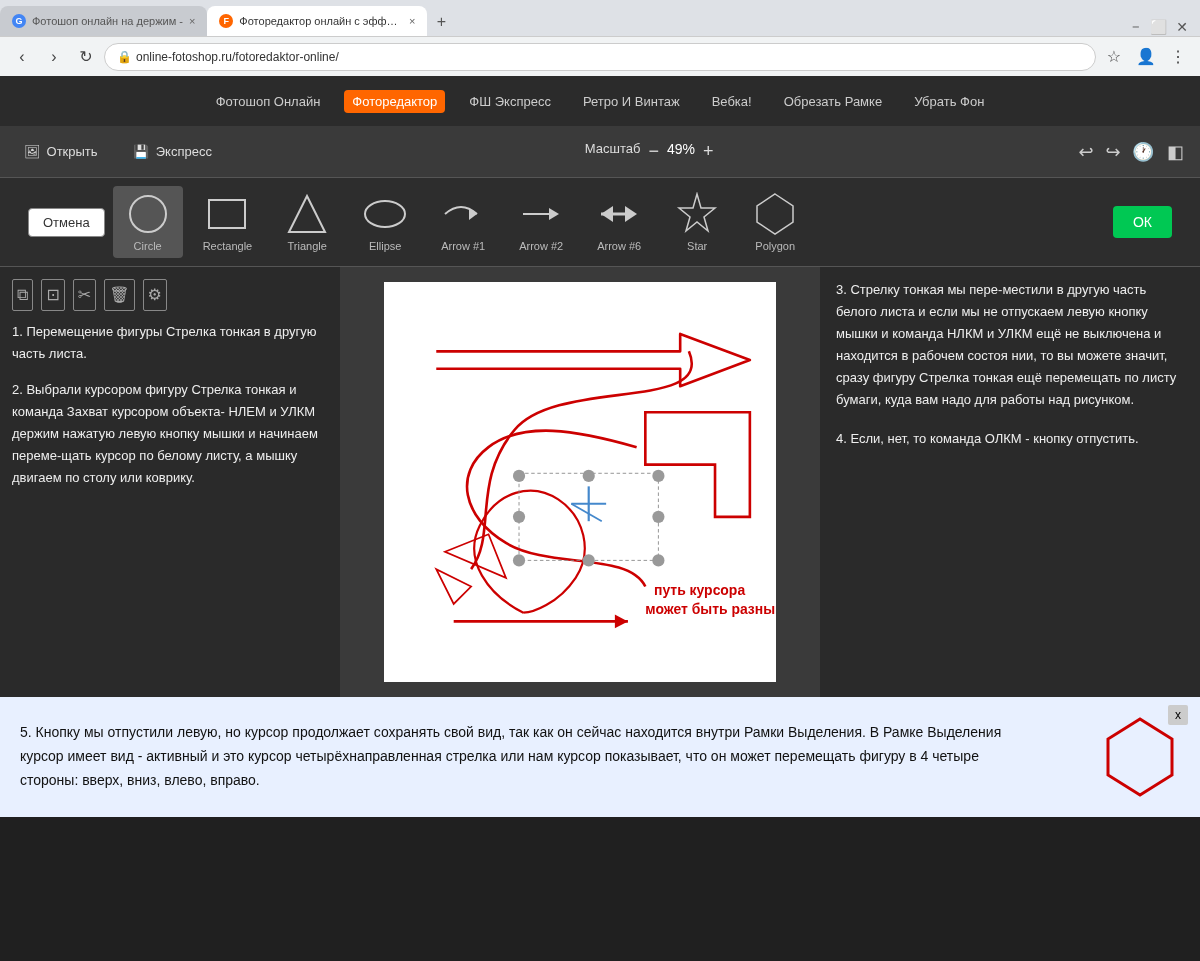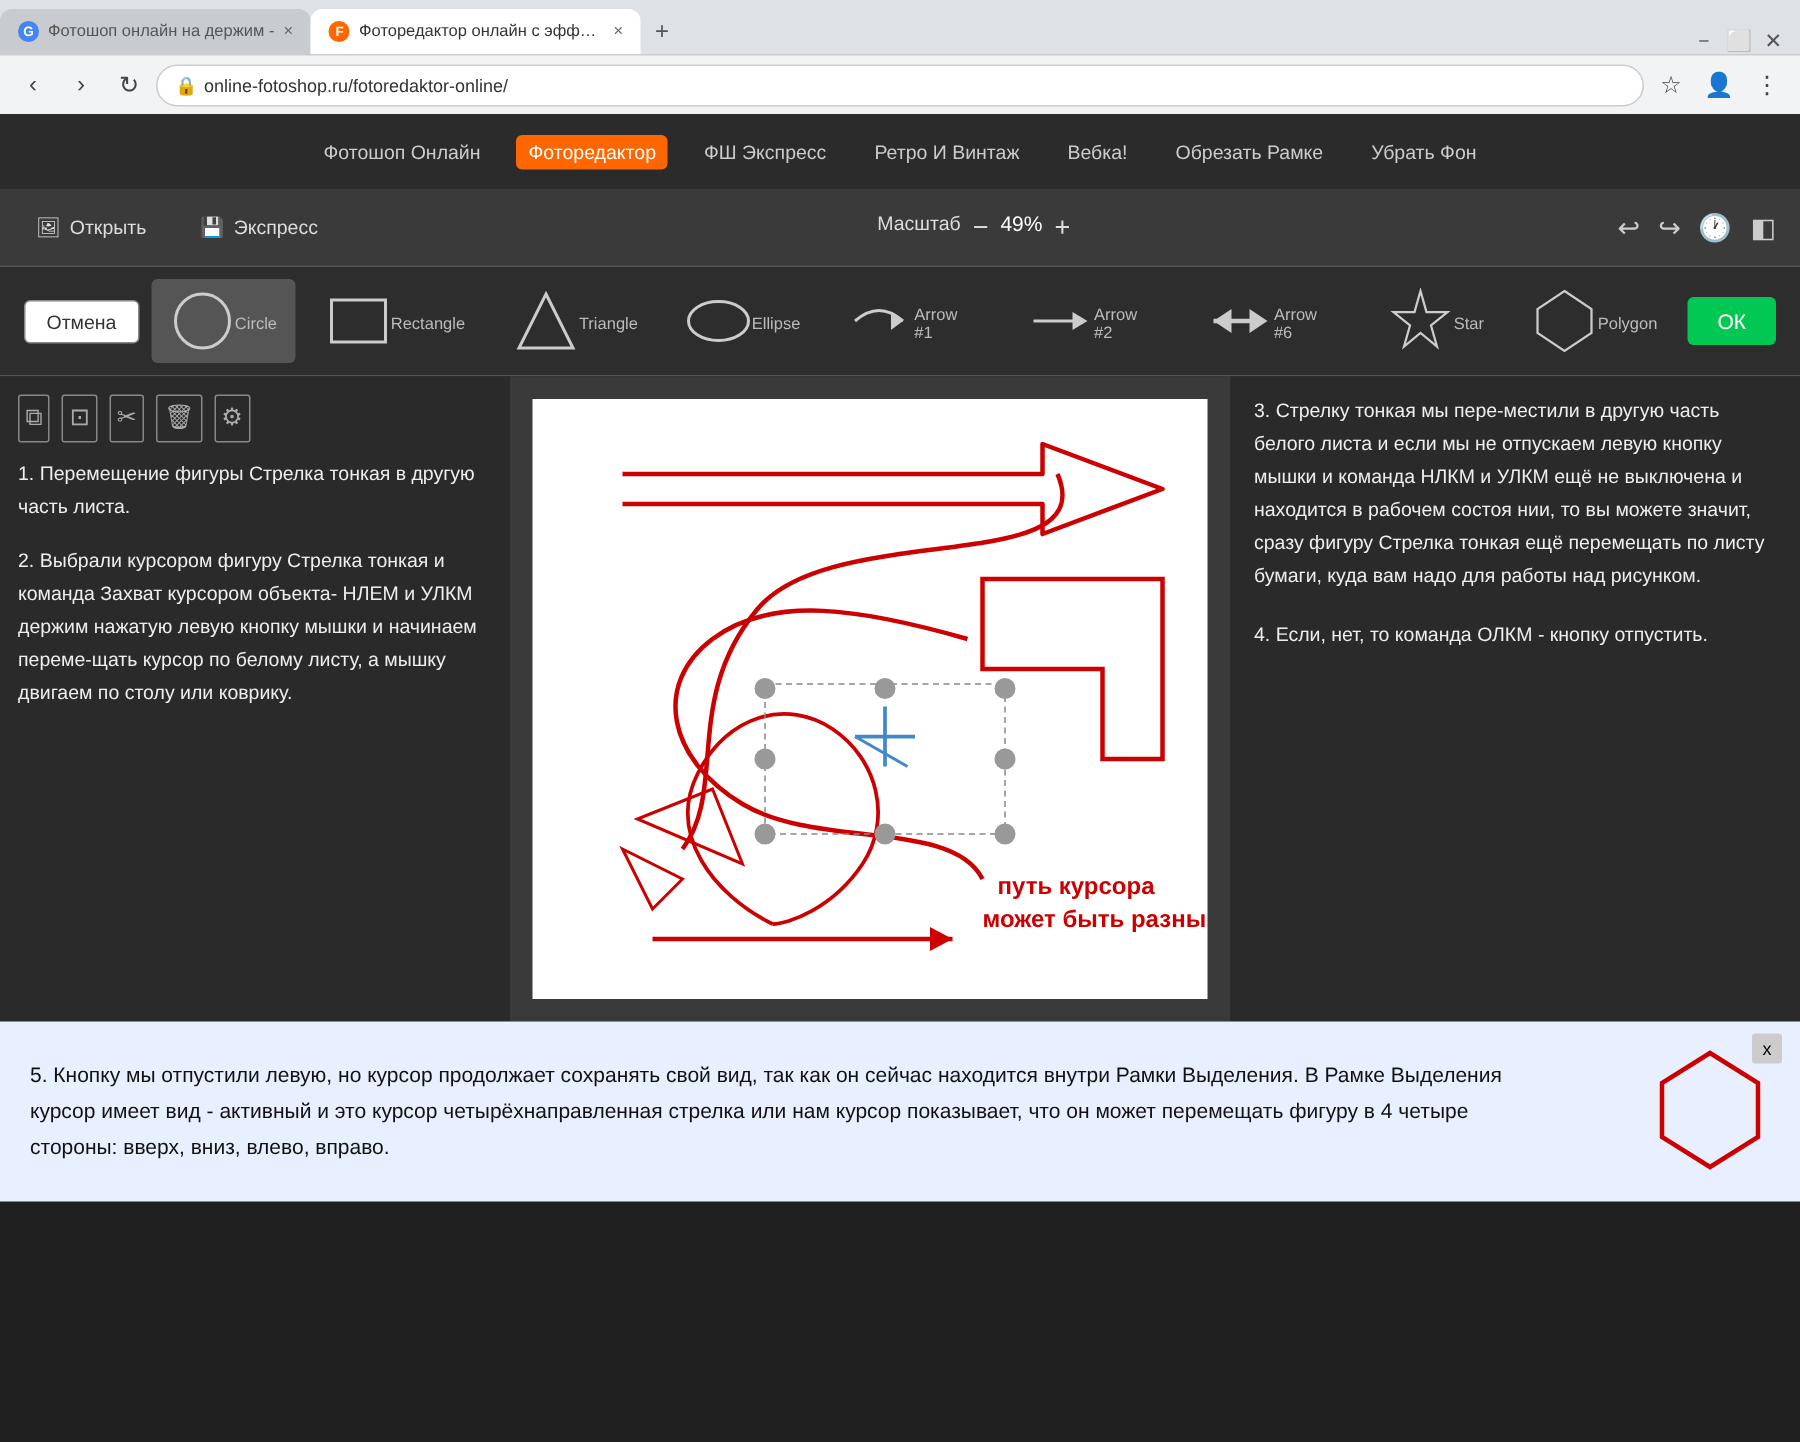--- a/index.html
+++ b/index.html
@@ -23,33 +23,33 @@
     .site-nav-item.active { background: #ff6600; color: #fff; border-radius: 4px; }
 
     
     .toolbar { background: #3a3a3a; height: 52px; display: flex; align-items: center; padding: 0 16px; gap: 20px; border-bottom: 1px solid #555; }
     .toolbar-btn { display: flex; align-items: center; gap: 6px; color: #ddd; font-size: 13px; cursor: pointer; padding: 4px 8px; border-radius: 4px; }
     .toolbar-center { flex: 1; display: flex; justify-content: center; gap: 8px; color: #ddd; font-size: 13px; }
     .toolbar-right { display: flex; align-items: center; gap: 12px; }
     .toolbar-icon { color: #ccc; font-size: 18px; cursor: pointer; }
 
     
-    .shape-selector { background: #2d2d2d; padding: 8px 16px; display: flex; align-items: center; gap: 8px; border-bottom: 1px solid #555; }
+    .shape-selector { background: #2d2d2d; padding: 8px 28px; display: flex; align-items: center; gap: 8px; border-bottom: 1px solid #555; }
     .cancel-btn { background: #fff; color: #333; border: 1px solid #888; border-radius: 4px; padding: 6px 14px; font-size: 13px; cursor: pointer; }
-    .shape-item { display: flex; flex-direction: row; align-items: center; padding: 6px 12px; cursor: pointer; border-radius: 4px; min-width: 70px; }
+    .shape-item { display: flex; flex-direction: column; align-items: center; padding: 6px 12px; cursor: pointer; border-radius: 4px; min-width: 70px; }
     .shape-item.selected { background: #555; }
     .shape-label { color: #bbb; font-size: 11px; margin-top: 4px; }
     .ok-btn { background: #00c853; color: #fff; border: none; border-radius: 4px; padding: 8px 20px; font-size: 14px; cursor: pointer; margin-left: auto; }
 
     .left-panel { width: 340px; background: #2a2a2a; padding: 12px; color: #eee; font-size: 13px; line-height: 1.6; flex-shrink: 0; }
     .left-toolbar { display: flex; gap: 8px; margin-bottom: 10px; }
     .left-toolbar-icon { color: #aaa; font-size: 16px; cursor: pointer; }
 
     .canvas-area { flex: 1; background: #3a3a3a; display: flex; align-items: center; justify-content: center; }
-    .canvas-inner { background: #fff; width: 450px; height: 400px; position: relative; overflow: hidden; }
+    .canvas-inner { background: #fff; width: 392px; height: 400px; position: relative; overflow: hidden; }
 
     .right-panel { width: 380px; background: #2a2a2a; padding: 12px 16px; color: #eee; font-size: 13px; line-height: 1.7; flex-shrink: 0; }
 
     
     .bottom-bar { background: #e8f0ff; padding: 12px 20px; height: 120px; display: flex; align-items: center; position: relative; }
     .bottom-text { font-size: 14px; color: #111; line-height: 1.7; }
     .bottom-close { position: absolute; right: 12px; top: 8px; background: #ccc; border: none; border-radius: 2px; width: 20px; height: 20px; cursor: pointer; font-size: 12px; display: flex; align-items: center; justify-content: center; }
     .bottom-shape { position: absolute; right: 20px; bottom: 16px; }
 
     

